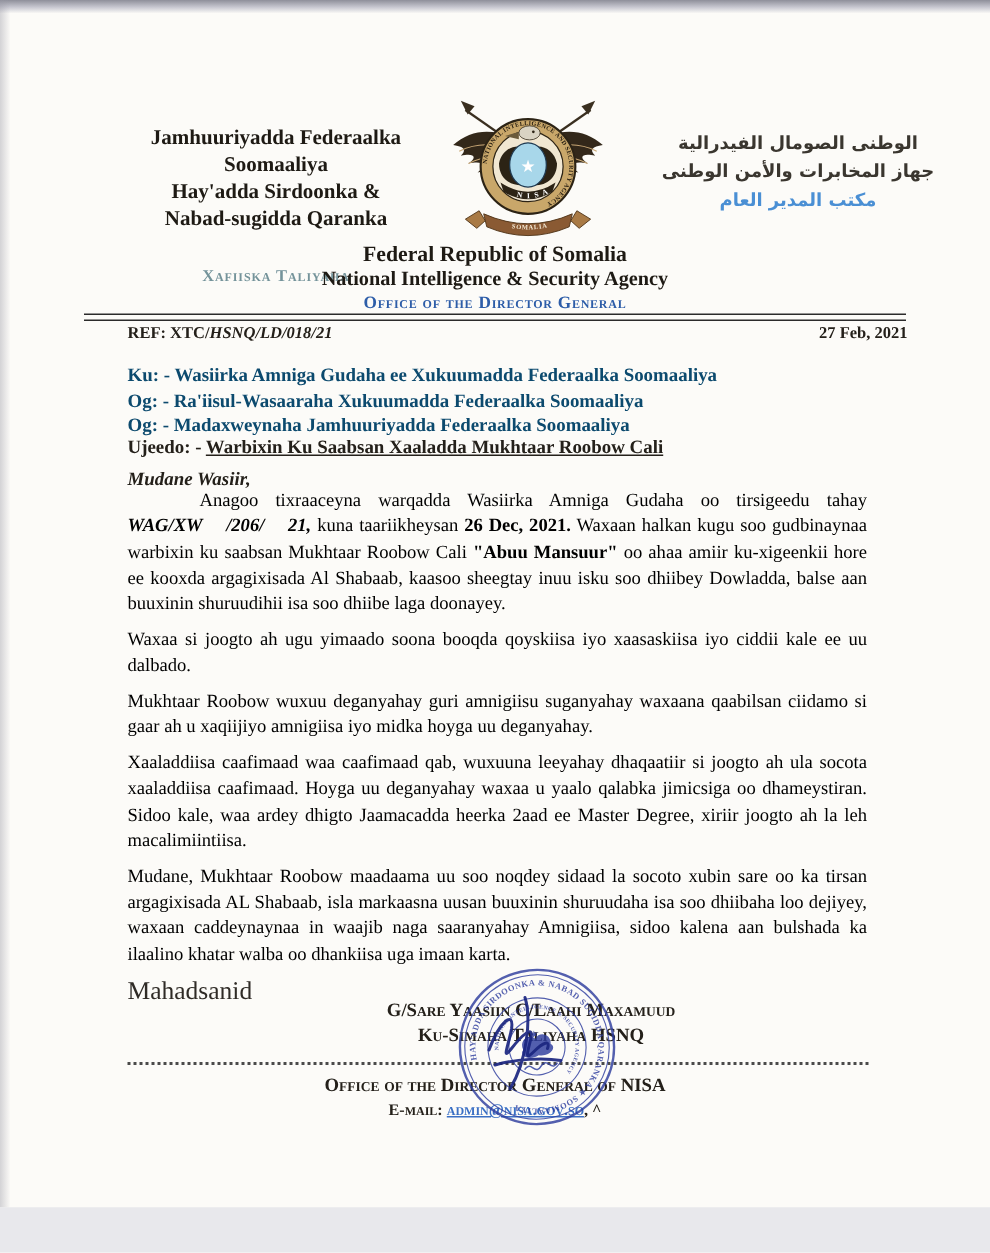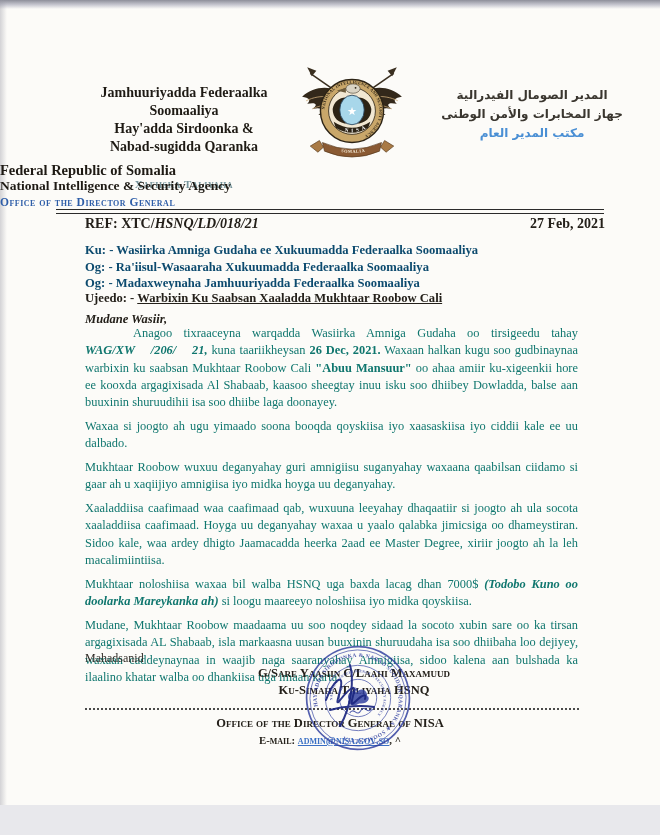--- a/index.html
+++ b/index.html
@@ -21,42 +21,42 @@
   
   .hdr-left{position:absolute;top:84px;left:68px;width:232px;text-align:center;
     font-weight:bold;font-size:14px;line-height:18px;color:#1e1a14;}
   .hdr-left .sub{margin-top:19px;font-size:11px;font-variant:small-caps;
     letter-spacing:.6px;color:#74939a;}
   .hdr-right{position:absolute;top:86px;left:432px;width:200px;text-align:center;
     direction:rtl;font-family:"DejaVu Sans",sans-serif;font-weight:bold;
     font-size:12px;line-height:19px;color:#3a362f;}
   .hdr-right .ar-blue{color:#4a8fd4;}
   .emblem{position:absolute;top:58px;left:296px;width:112px;height:108px;}
-  .hdr-center{position:absolute;top:162px;left:0;width:100%;color:#1e1a14;}
+  .hdr-center{position:absolute;top:162px;left:0;width:100%;text-align:center;color:#1e1a14;}
   .hdr-center .t1{font-size:14.5px;font-weight:bold;line-height:16px;}
   .hdr-center .t2{font-size:13.5px;font-weight:bold;line-height:16px;}
   .hdr-center .t3{font-size:11.5px;font-weight:bold;font-variant:small-caps;
     letter-spacing:.5px;color:#2d5da8;line-height:14px;margin-top:1px;}
   .rule-double{position:absolute;top:209px;left:56px;width:548px;height:3px;
     border-top:1.6px solid #2b2b2b;border-bottom:1px solid #2b2b2b;}
 
   .ref-row{position:absolute;top:216px;left:85px;width:520px;display:flex;
-    justify-content:space-between;font-size:14px;font-weight:bold;color:#24201a;}
+    justify-content:space-between;font-size:11px;font-weight:bold;color:#24201a;}
   .recipients{position:absolute;top:242px;left:85px;font-size:12.6px;font-weight:bold;
     line-height:16.5px;color:#0c4a6e;}
   .subject{position:absolute;top:291px;left:85px;font-size:12.6px;font-weight:bold;color:#24201a;}
   .salutation{position:absolute;top:312px;left:85px;font-size:12.6px;
     font-weight:bold;font-style:italic;color:#24201a;}
 
   .letter-body{position:absolute;top:325px;left:85px;width:493px;
-    font-size:12.4px;line-height:17.3px;text-align:justify;color:#0f766e;}
+    font-size:12.4px;line-height:17.3px;text-align:justify;color:#000000;}
   .para{margin:0 0 6.5px 0;}
   .p-indent{text-indent:48px;}
 
-  .closing{position:absolute;top:651px;left:85px;font-size:12px;color:#2f2b26;}
+  .closing{position:absolute;top:651px;left:85px;font-size:17px;color:#2f2b26;}
 
   .sig-block{position:absolute;top:665px;left:0;width:100%;text-align:center;
     font-weight:bold;font-variant:small-caps;font-size:12.5px;line-height:17px;
     color:#24201a;z-index:2;margin-left:24px;}
   .stamp{position:absolute;top:642px;left:302px;width:112px;height:112px;z-index:3;}
   .scribble{position:absolute;top:660px;left:310px;width:92px;height:72px;z-index:4;}
   .dotted-rule{position:absolute;top:708px;left:85px;width:494px;height:0;
     border-top:2px dotted #4a4a4a;z-index:1;}
   .footer-office{position:absolute;top:716px;left:0;width:100%;text-align:center;
     font-weight:bold;font-variant:small-caps;font-size:12.5px;color:#24201a;z-index:2;}
@@ -129,21 +129,21 @@
       <path d="M23,81 l-9,5.5 7.5,6 5.5,-5 z" fill="#a97a45" stroke="#4f3317" stroke-width=".6"></path>
       <path d="M87,81 l9,5.5 -7.5,6 -5.5,-5 z" fill="#a97a45" stroke="#4f3317" stroke-width=".6"></path>
       <path d="M26,83 Q55,96 84,83 L82,91.5 Q55,103 28,91.5 Z" fill="#8a5a33" stroke="#4f3317" stroke-width=".6"></path>
       <text font-size="4.3" font-weight="bold" fill="#f4ead6" letter-spacing=".5">
         <textPath href="#somPath" startOffset="27%">SOMALIA</textPath>
       </text>
     </g>
   </svg>
 
   <div class="hdr-right">
-    <div>المدير الصومال الفيدرالية</div>
+    <div>الوطنى الصومال الفيدرالية</div>
     <div>جهاز المخابرات والأمن الوطنى</div>
     <div class="ar-blue">مكتب المدير العام</div>
   </div>
 
   <div class="hdr-center">
     <div class="t1">Federal Republic of Somalia</div>
     <div class="t2">National Intelligence &amp; Security Agency</div>
     <div class="t3">Office of the Director General</div>
   </div>
 
@@ -164,21 +164,20 @@
     <span>Ujeedo: - </span><span class="u">Warbixin Ku Saabsan Xaaladda Mukhtaar Roobow Cali</span>
   </div>
 
   <div class="salutation">Mudane Wasiir,</div>
 
   <div class="letter-body">
     <p class="para p-indent"><span>Anagoo tixraaceyna warqadda Wasiirka Amniga Gudaha oo tirsigeedu tahay </span><span class="bi">WAG/XW&nbsp;&nbsp;&nbsp;&nbsp;/206/&nbsp;&nbsp;&nbsp;&nbsp;21,</span><span> kuna taariikheysan </span><span class="b">26 Dec, 2021.</span><span> Waxaan halkan kugu soo gudbinaynaa warbixin ku saabsan Mukhtaar Roobow Cali </span><span class="b">"Abuu Mansuur"</span><span> oo ahaa amiir ku-xigeenkii hore ee kooxda argagixisada Al Shabaab, kaasoo sheegtay inuu isku soo dhiibey Dowladda, balse aan buuxinin shuruudihii isa soo dhiibe laga doonayey.</span></p>
     <p class="para">Waxaa si joogto ah ugu yimaado soona booqda qoyskiisa iyo xaasaskiisa iyo ciddii kale ee uu dalbado.</p>
     <p class="para">Mukhtaar Roobow wuxuu deganyahay guri amnigiisu suganyahay waxaana qaabilsan ciidamo si gaar ah u xaqiijiyo amnigiisa iyo midka hoyga uu deganyahay.</p>
     <p class="para">Xaaladdiisa caafimaad waa caafimaad qab, wuxuuna leeyahay dhaqaatiir si joogto ah ula socota xaaladdiisa caafimaad. Hoyga uu deganyahay waxaa u yaalo qalabka jimicsiga oo dhameystiran. Sidoo kale, waa ardey dhigto Jaamacadda heerka 2aad ee Master Degree, xiriir joogto ah la leh macalimiintiisa.</p>
-    <p class="para"><span>Mukhtaar noloshiisa waxaa bil walba HSNQ uga baxda lacag dhan 7000$ </span><span class="bi">(Todobo Kuno oo doolarka Mareykanka ah)</span><span> si loogu maareeyo noloshiisa iyo midka qoyskiisa.</span></p>
     <p class="para">Mudane, Mukhtaar Roobow maadaama uu soo noqdey sidaad la socoto xubin sare oo ka tirsan argagixisada AL Shabaab, isla markaasna uusan buuxinin shuruudaha isa soo dhiibaha loo dejiyey, waxaan caddeynaynaa in waajib naga saaranyahay Amnigiisa, sidoo kalena aan bulshada ka ilaalino khatar walba oo dhankiisa uga imaan karta.</p>
   </div>
 
   <div class="closing">Mahadsanid</div>
 
   <div class="sig-block">
     <div>G/Sare Yaasiin C/Laahi Maxamuud</div>
     <div>Ku-Simaha Taliyaha HSNQ</div>
   </div>
 

